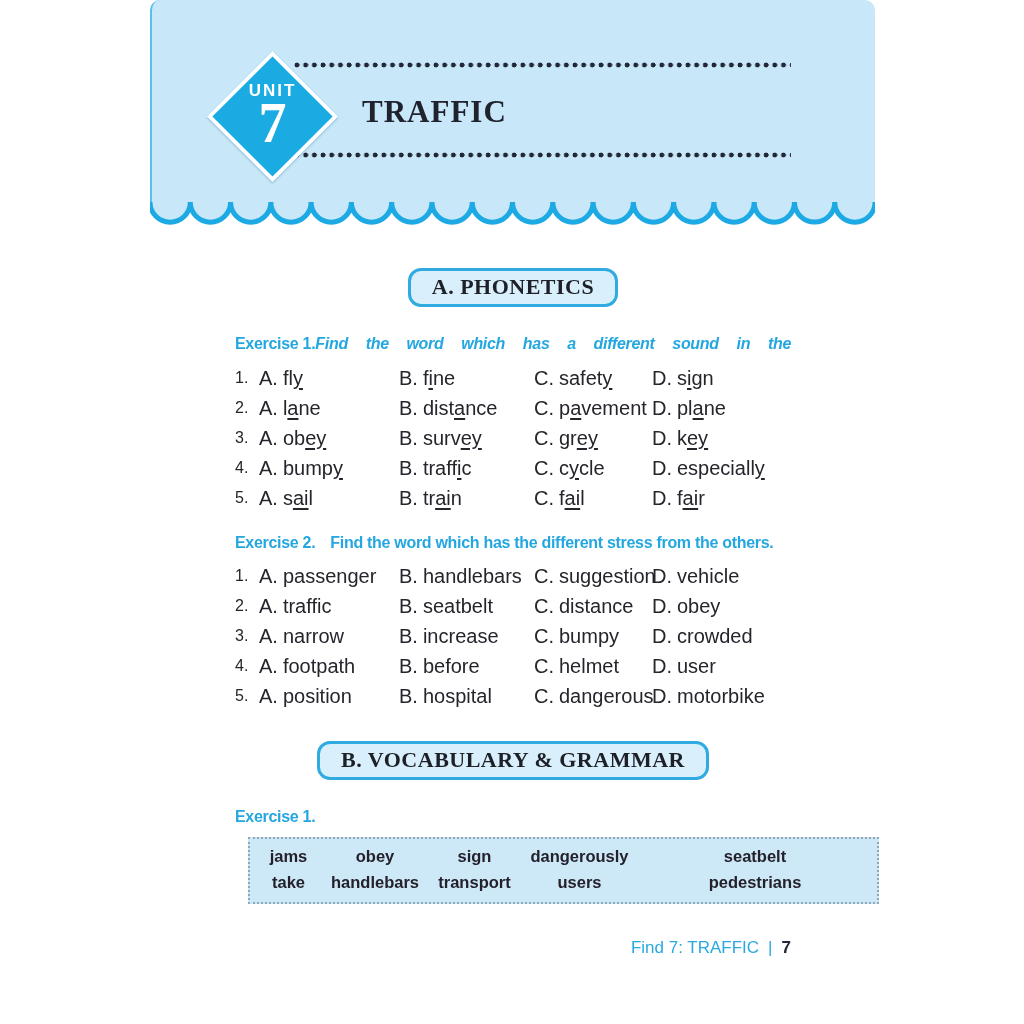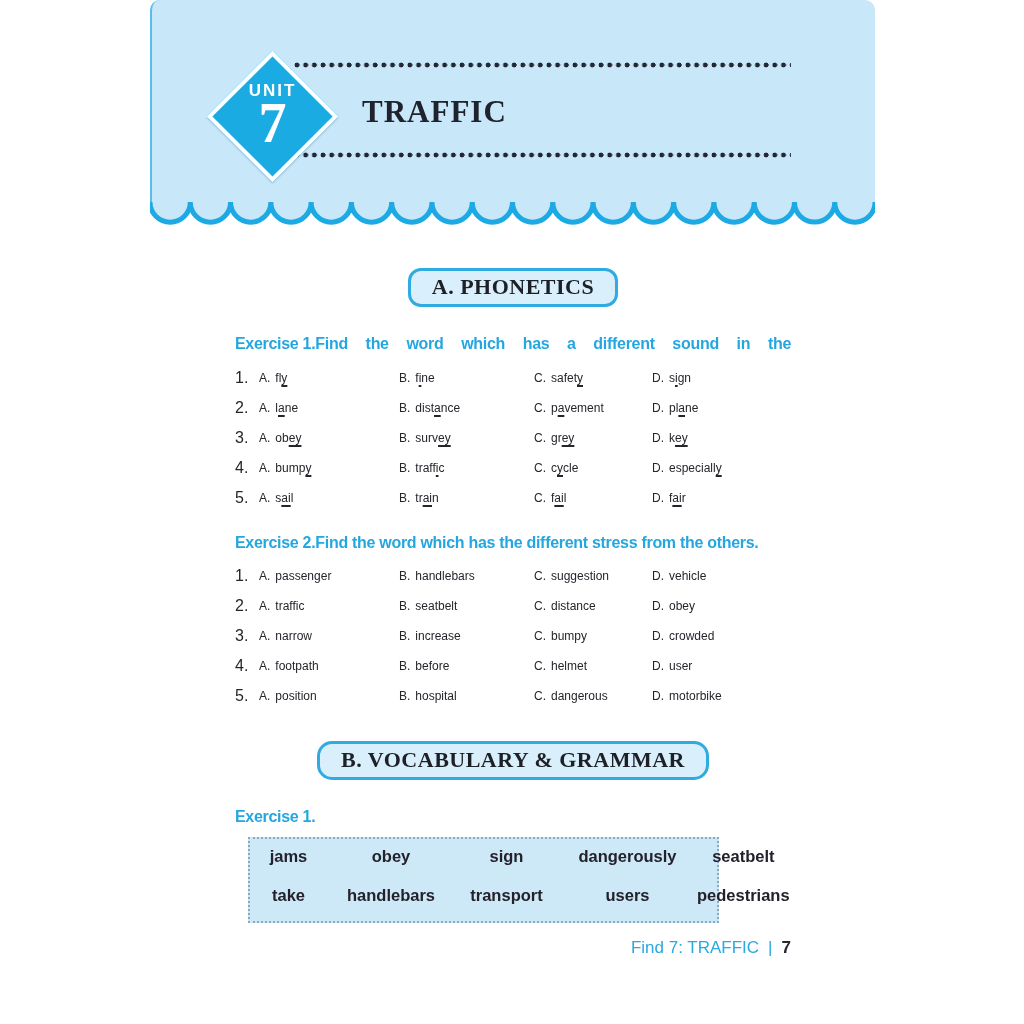--- a/index.html
+++ b/index.html
@@ -46,44 +46,44 @@
 
   
   .main{position:absolute;left:235px;top:268px;width:556px;}
 
   .pill{
     display:block;margin:0 auto;width:fit-content;
     padding:3px 21px 4px;background:#d9effc;border:3px solid #2fabe1;border-radius:13px;
     font-family:"Liberation Serif",serif;font-weight:bold;font-size:22px;
     color:#1d2026;letter-spacing:0.5px;box-sizing:border-box;
   }
-  .pill.b{margin-top:30px;border-radius:15px;}
+  .pill.b{margin-top:30px;}
 
   .ex-head{display:flex;align-items:flex-start;color:#24a7e0;font-weight:bold;
     font-size:16px;letter-spacing:-0.3px;line-height:25px;}
   .ex-head.first{margin-top:24px;}
-  .ex-head.second{margin-top:17px;}
+  .ex-head.second{margin-top:17px;gap:15px;}
   .ex-head.vg{margin-top:24px;}
   .ex-label{flex:0 0 auto;white-space:nowrap;}
   .ex-instr{flex:1 1 auto;}
-  .ex-instr .j{text-align:justify;text-align-last:justify;}
+  .ex-instr .j{text-align:justify;text-align-last:justify;font-style:italic;}
 
   .opt-table{margin-top:7px;}
   .opt-table.two{margin-top:6px;}
   .orow{display:grid;grid-template-columns:24px 140px 135px 118px 1fr;height:30px;align-items:center;}
   .onum{font-size:16px;}
-  .ocell{font-size:12px;white-space:nowrap;}
+  .ocell{font-size:20px;white-space:nowrap;}
   .olet{margin-right:5px;}
   u{text-decoration-line:underline;text-decoration-thickness:1.6px;text-underline-offset:2.5px;}
 
   .word-box{
-    margin-top:8px;margin-left:13px;width:471px;box-sizing:border-box;
+    margin-top:8px;margin-left:13px;width:631px;box-sizing:border-box;
     background:#cde9f8;border:2px dotted #8fa6bb;
-    padding:6px 0 14px;display:grid;grid-template-columns:77px 96px 103px 107px 1fr;
-    row-gap:3px;font-weight:bold;font-size:16.5px;line-height:23px;color:#24212b;gap:16px;
+    padding:6px 0 8px;display:grid;grid-template-columns:77px 96px 103px 107px 1fr;
+    row-gap:3px;font-weight:bold;font-size:16.5px;line-height:23px;color:#24212b;
   }
   .word-box span{text-align:center;}
 
   
   .footer{
     position:absolute;left:235px;top:938px;width:556px;text-align:right;
     font-size:17px;color:#29a9e0;
   }
   .footer .sep{margin:0 9px;color:#29a9e0;}
   .footer .pg{color:#232832;font-weight:bold;}

